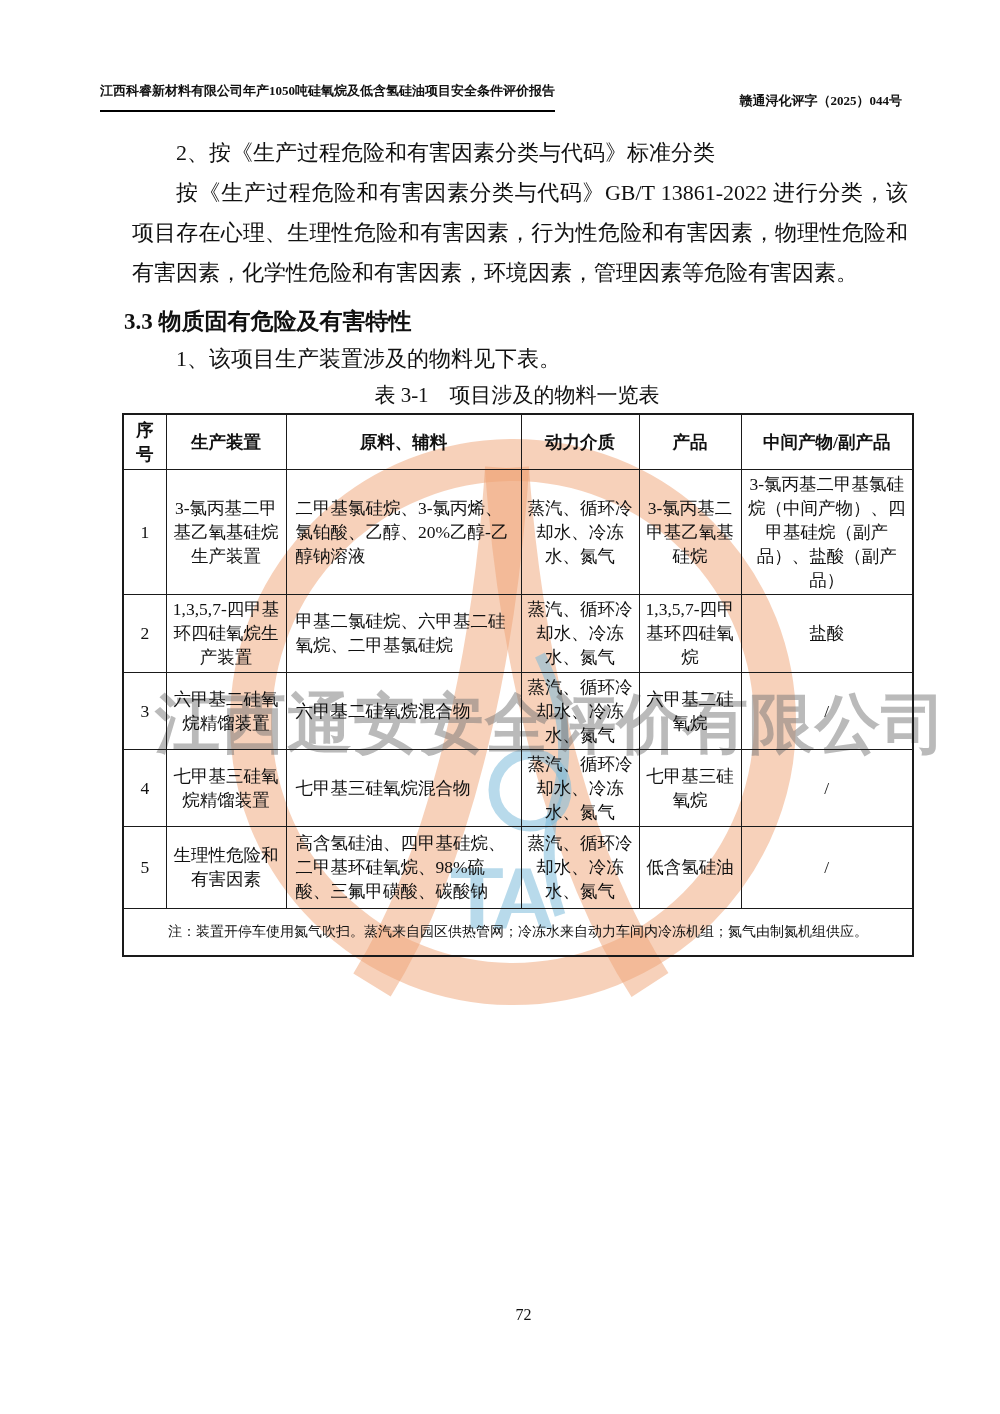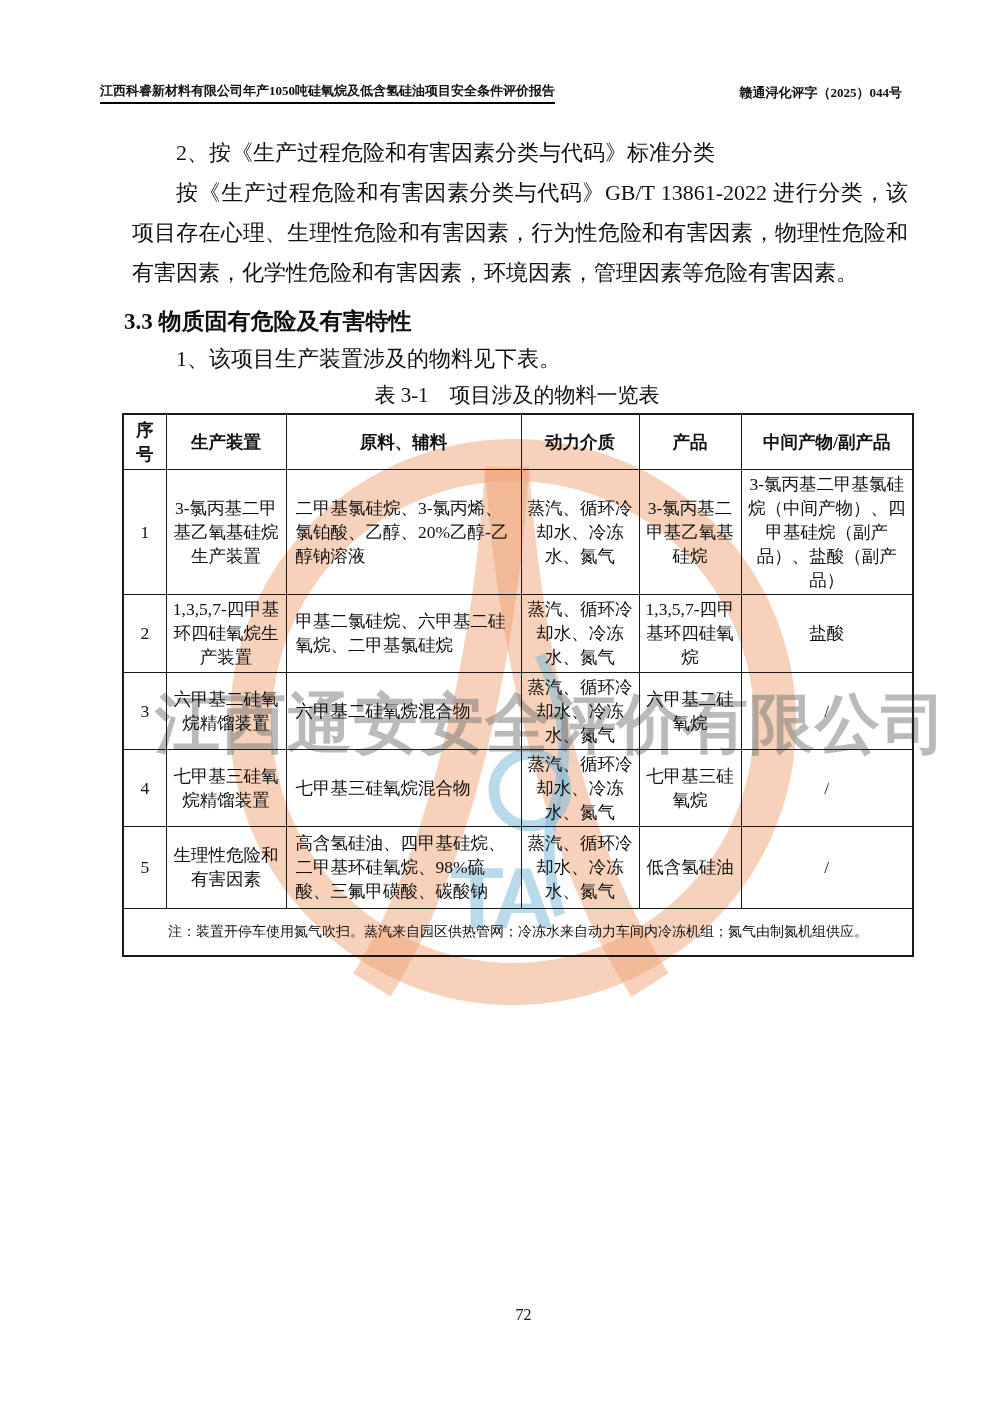--- a/index.html
+++ b/index.html
@@ -44,21 +44,21 @@
     z-index: 1;
     display: flex;
     justify-content: space-between;
     align-items: flex-end;
     font-size: 13px;
     font-weight: bold;
     line-height: 18px;
   }
   .doc-header .left {
     border-bottom: 2px solid #000;
-    padding-bottom: 2px;
+    padding-bottom: 10px;
   }
   .doc-header .right {
     white-space: nowrap;
     padding-bottom: 2px;
   }
 
   
   .content {
     position: absolute;
     left: 122px;

